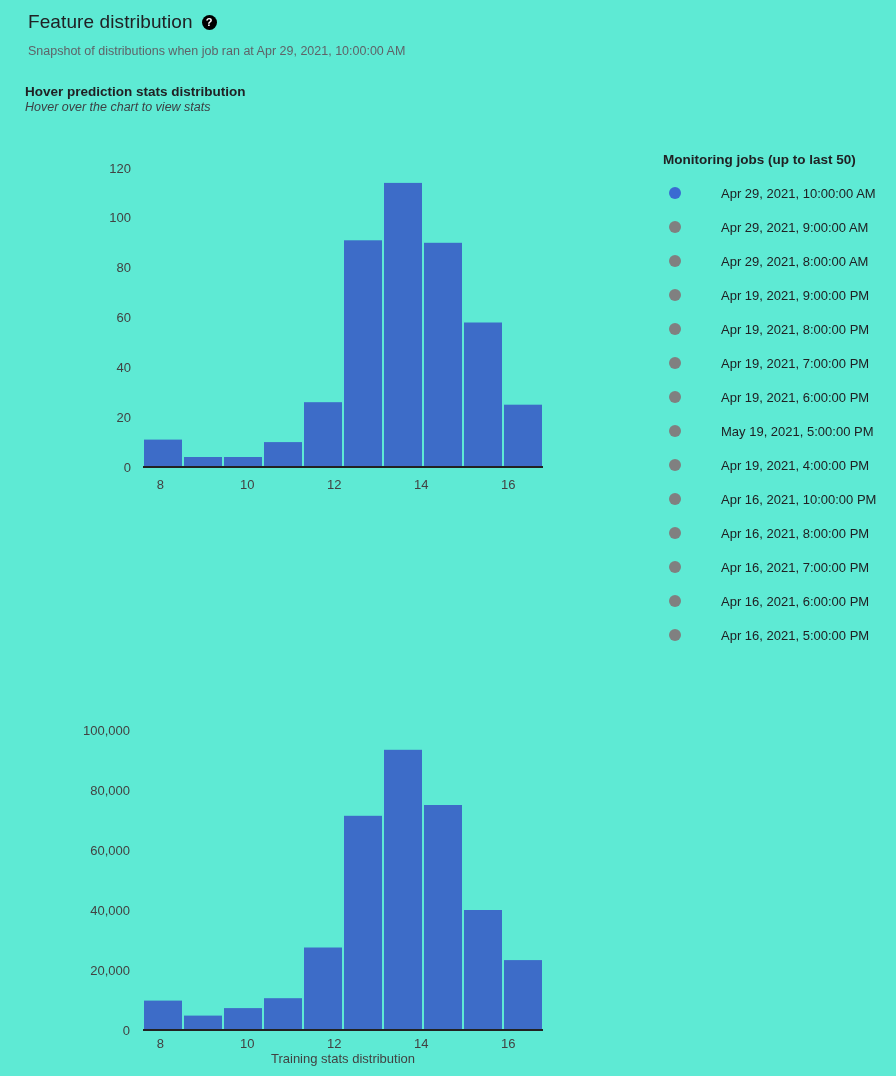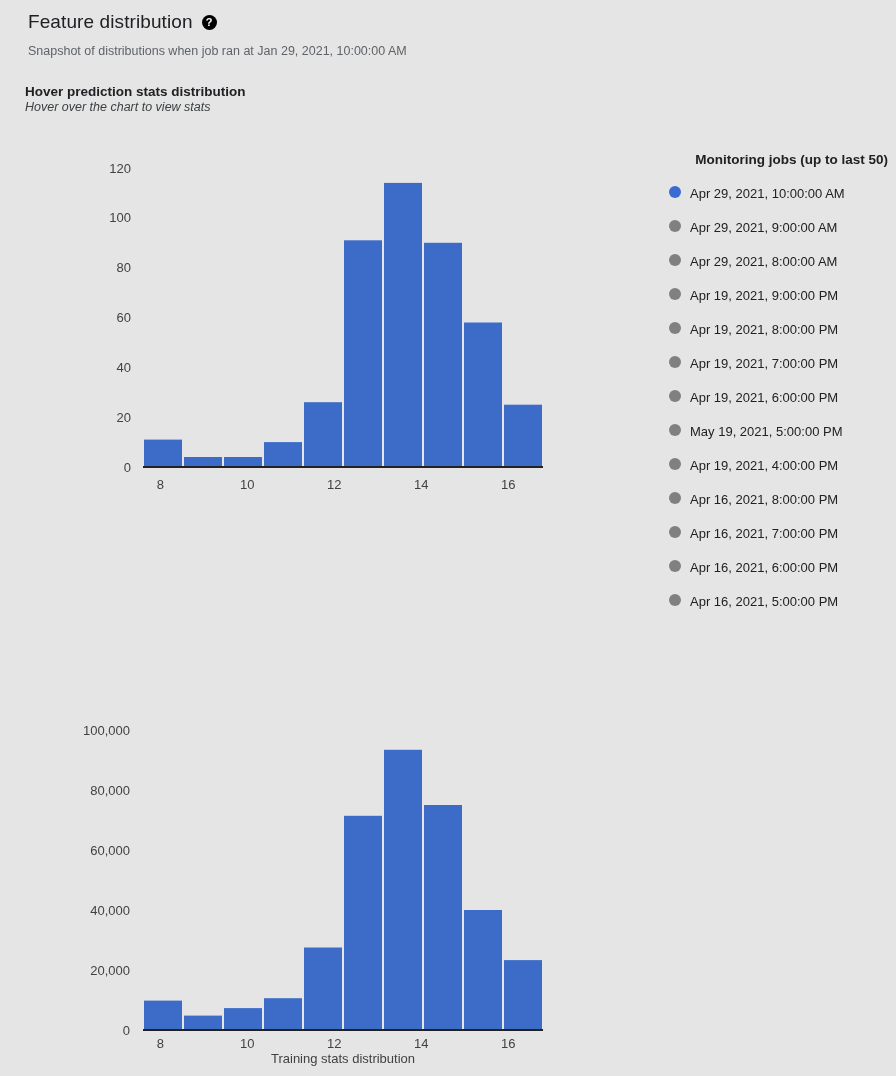--- a/index.html
+++ b/index.html
@@ -5,21 +5,21 @@
   * { margin: 0; padding: 0; box-sizing: border-box; }
   html, body { background: #ffffff; }
   body {
     font-family: "Liberation Sans", sans-serif;
     color: #202124;
   }
   .page {
     position: relative;
     width: 896px;
     height: 1076px;
-    background: #e5e5e5;
+    background: #5eead4;
     overflow: hidden;
   }
   .title-row {
     position: absolute;
     left: 28px;
     top: 11px;
     display: flex;
     align-items: center;
   }
   .page-title {
@@ -78,27 +78,28 @@
     position: absolute;
     left: 663px;
     top: 152px;
     width: 225px;
   }
   .legend-title {
     font-size: 13.5px;
     font-weight: 700;
     color: #202124;
     line-height: 16px;
-    margin-bottom: 18px;
-    text-align: right;
+    margin-bottom: 8px;
   }
   .legend-item {
     display: flex;
+    align-items: center;
     height: 34px;
     cursor: pointer;
+    gap: 31px;
   }
   .legend-dot {
     width: 12px;
     height: 12px;
     border-radius: 50%;
     margin-left: 6px;
     margin-right: 9px;
     flex: 0 0 auto;
   }
   .legend-label {
@@ -110,21 +111,21 @@
 </head>
 <body>
 
 <div class="page">
 
   <div class="title-row">
     <span class="page-title">Feature distribution</span>
     <span class="help-icon">?</span>
   </div>
 
-  <div class="subtitle">Snapshot of distributions when job ran at Jan 29, 2021, 10:00:00 AM</div>
+  <div class="subtitle">Snapshot of distributions when job ran at Apr 29, 2021, 10:00:00 AM</div>
 
   <div class="section-heading">Hover prediction stats distribution</div>
 
   <div class="hover-note">Hover over the chart to view stats</div>
 
   <svg id="chart-prediction" class="chart-svg" width="540" height="360">
       <text x="71" y="331.5" text-anchor="end">0</text>
       <text x="71" y="281.7" text-anchor="end">20</text>
       <text x="71" y="231.8" text-anchor="end">40</text>
       <text x="71" y="182.0" text-anchor="end">60</text>
@@ -183,20 +184,24 @@
         <div class="legend-item">
           <span class="legend-dot" style="background: rgb(128, 128, 128);"></span>
           <span class="legend-label">May 19, 2021, 5:00:00 PM</span>
         </div>
         <div class="legend-item">
           <span class="legend-dot" style="background: rgb(128, 128, 128);"></span>
           <span class="legend-label">Apr 19, 2021, 4:00:00 PM</span>
         </div>
         <div class="legend-item">
           <span class="legend-dot" style="background: rgb(128, 128, 128);"></span>
+          <span class="legend-label">Apr 16, 2021, 10:00:00 PM</span>
+        </div>
+        <div class="legend-item">
+          <span class="legend-dot" style="background: rgb(128, 128, 128);"></span>
           <span class="legend-label">Apr 16, 2021, 8:00:00 PM</span>
         </div>
         <div class="legend-item">
           <span class="legend-dot" style="background: rgb(128, 128, 128);"></span>
           <span class="legend-label">Apr 16, 2021, 7:00:00 PM</span>
         </div>
         <div class="legend-item">
           <span class="legend-dot" style="background: rgb(128, 128, 128);"></span>
           <span class="legend-label">Apr 16, 2021, 6:00:00 PM</span>
         </div>

